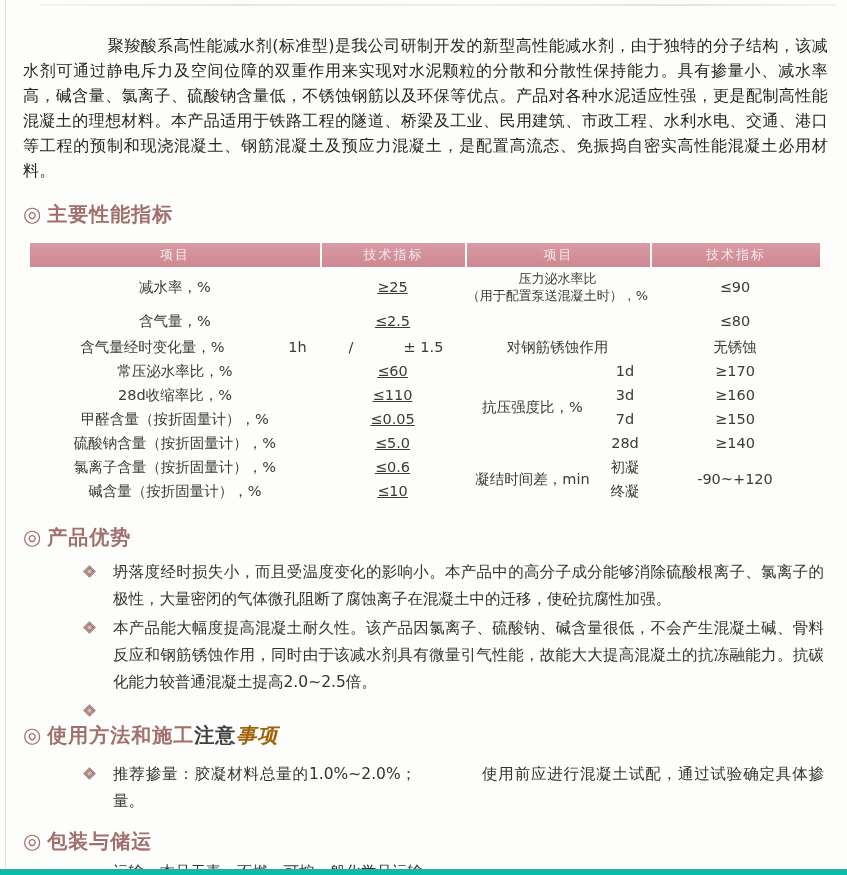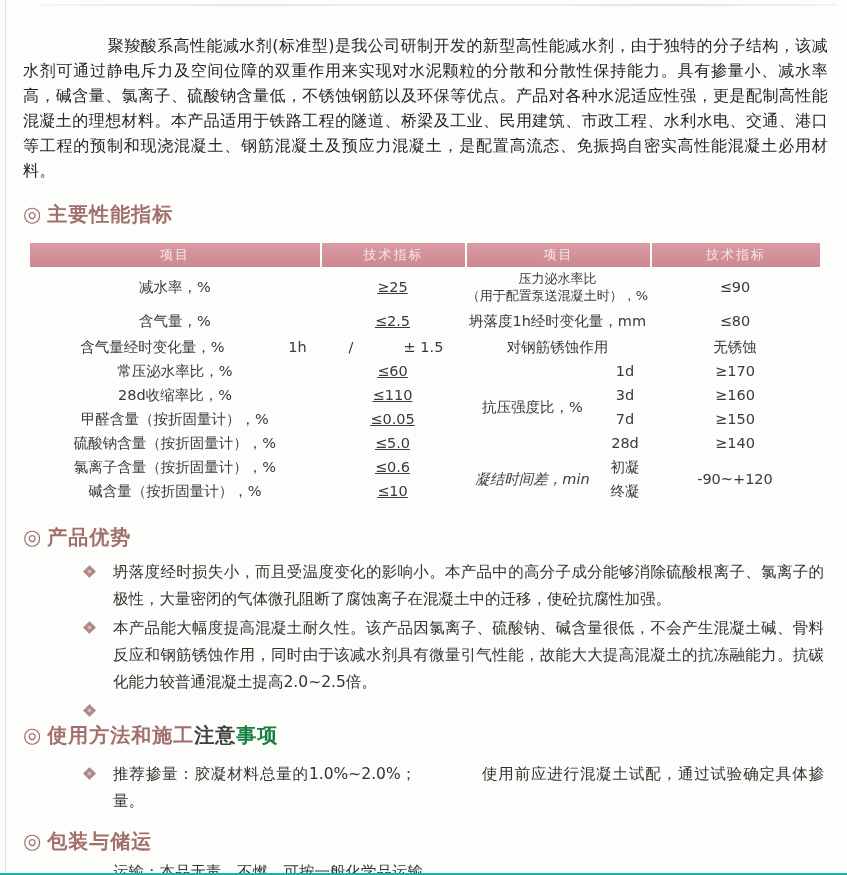--- a/index.html
+++ b/index.html
@@ -5,38 +5,38 @@
   * { margin:0; padding:0; box-sizing:border-box; }
   html,body { background:#ffffff; }
   .page {
     position:relative;
     width:847px; height:875px;
     overflow:hidden;
     background:#fdfdfc;
     font-family:"DejaVu Sans","Liberation Sans",sans-serif;
     color:#3a3a37;
     padding:33px 19px 8px 23px;
-    border-bottom:2px solid #14b8a6;
+    border-bottom:6px solid #14b8a6;
   }
   .scan-top { position:absolute; top:4px; left:40px; right:10px; height:2px;
     background:linear-gradient(90deg,#f0f0ee, #dcdcd8 25%, #e9e9e6 55%, #d8d8d4 80%, #efefec); opacity:.7; }
   .scan-left { position:absolute; top:0; left:5px; width:1px; bottom:0; background:#e3e3e0; }
 
   
   .intro {
     font-size:16px; line-height:25px; color:#262624;
     text-align:justify; text-indent:5.3em; letter-spacing:.3px;
   }
 
   
   .sec-head { margin-top:18px; display:flex; align-items:center; height:26px;
     color:#a1706c; font-size:20px; font-weight:bold; letter-spacing:1px; }
   .sec-head .marker { font-size:21px; font-weight:normal; margin-right:5px; line-height:1; }
   .grey1 { color:#404040; }
-  .grey2 { color:#15803d; }
+  .grey2 { color:#a16207;font-style:italic; }
 
   
   .table { margin-top:16px; width:790px; margin-left:7px; font-size:14.5px; }
   .thead { display:grid; grid-template-columns:290px 145px 185px 170px; height:24px; }
   .th {
     background:linear-gradient(#d89ba5,#cd8792);
     color:#f5e7e9; font-size:13px; letter-spacing:2px;
     display:flex; align-items:center; justify-content:center;
     border-left:2px solid #fdfdfc;
   }
@@ -49,21 +49,21 @@
     grid-template-columns:135px 50px 170px;
     grid-template-rows:40px 28px 24px 24px 24px 24px 24px 24px 24px; }
   .cell { display:flex; align-items:center; justify-content:center; text-align:center; }
   .lc-label { grid-column:1/3; }
   .lc-val   { grid-column:3/5;text-decoration:underline; }
   .rc-label { grid-column:1/3; }
   .rc-val   { grid-column:3; }
   .gr1{grid-row:1}.gr2{grid-row:2}.gr3{grid-row:3}.gr4{grid-row:4}.gr5{grid-row:5}
   .gr6{grid-row:6}.gr7{grid-row:7}.gr8{grid-row:8}.gr9{grid-row:9}
   .span4 { grid-row:4/8; grid-column:1; }
-  .span2l { grid-row:8/10; grid-column:1;font-style:italic; }
+  .span2l { grid-row:8/10; grid-column:1; }
   .span2v { grid-row:8/10; grid-column:3; }
   .two-line { flex-direction:column; line-height:17px; font-size:13px; }
 
   
   .bullets { margin-top:9px; }
   .bullet { display:flex; margin-bottom:2px; }
   .bullet .dia-box { width:28px; margin-left:62px; flex:none; padding-top:8px; }
   .dia { display:block; width:9px; height:9px; transform:rotate(45deg);
     background:radial-gradient(circle,#e6d5d3 0%,#a9807c 60%); border:1px solid #99746f; }
   .bullet .btxt { flex:1; font-size:15.5px; line-height:27px; text-align:justify; padding-right:4px; color:#33332f; }
@@ -129,21 +129,20 @@
         <div class="cell lc-val gr9">≤10</div>
       </div>
 
       <div class="rgrid">
         <div class="cell rc-label gr1 two-line">
           <span>压力泌水率比</span>
           <span>（用于配置泵送混凝土时），%</span>
         </div>
         <div class="cell rc-val gr1">≤90</div>
 
-        <div class="cell rc-label gr2">坍落度1h经时变化量，mm</div>
         <div class="cell rc-val gr2">≤80</div>
 
         <div class="cell rc-label gr3">对钢筋锈蚀作用</div>
         <div class="cell span4">抗压强度比，%</div>
 
         <div class="cell rc-val gr3">无锈蚀</div>
         <div class="cell gr4" style="grid-column:2">1d</div>
         <div class="cell rc-val gr4">≥170</div>
         <div class="cell gr5" style="grid-column:2">3d</div>
         <div class="cell rc-val gr5">≥160</div>

